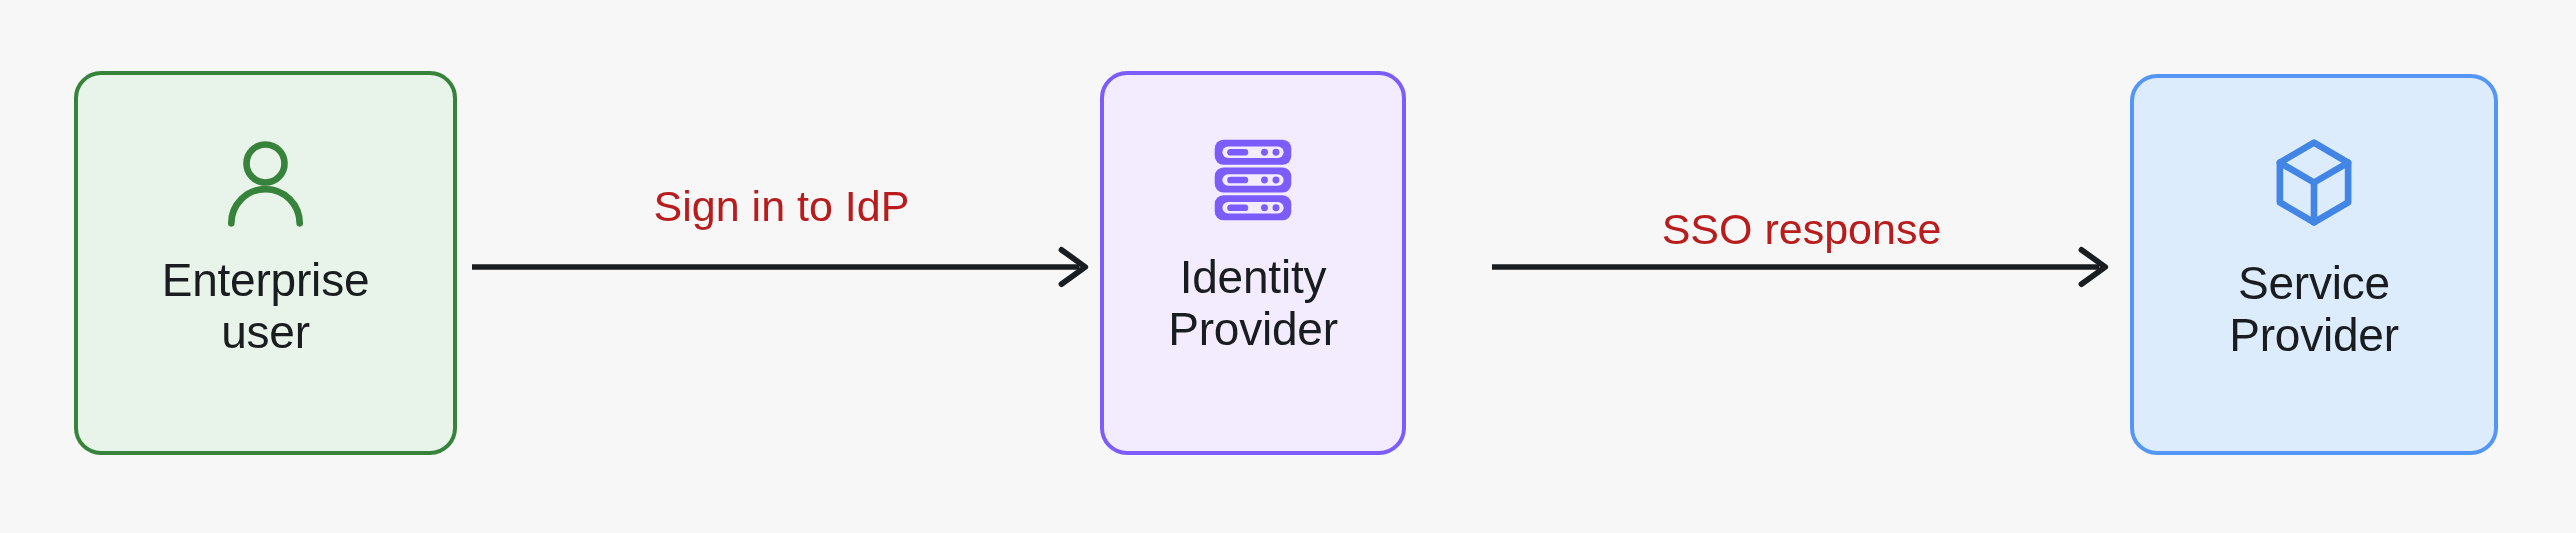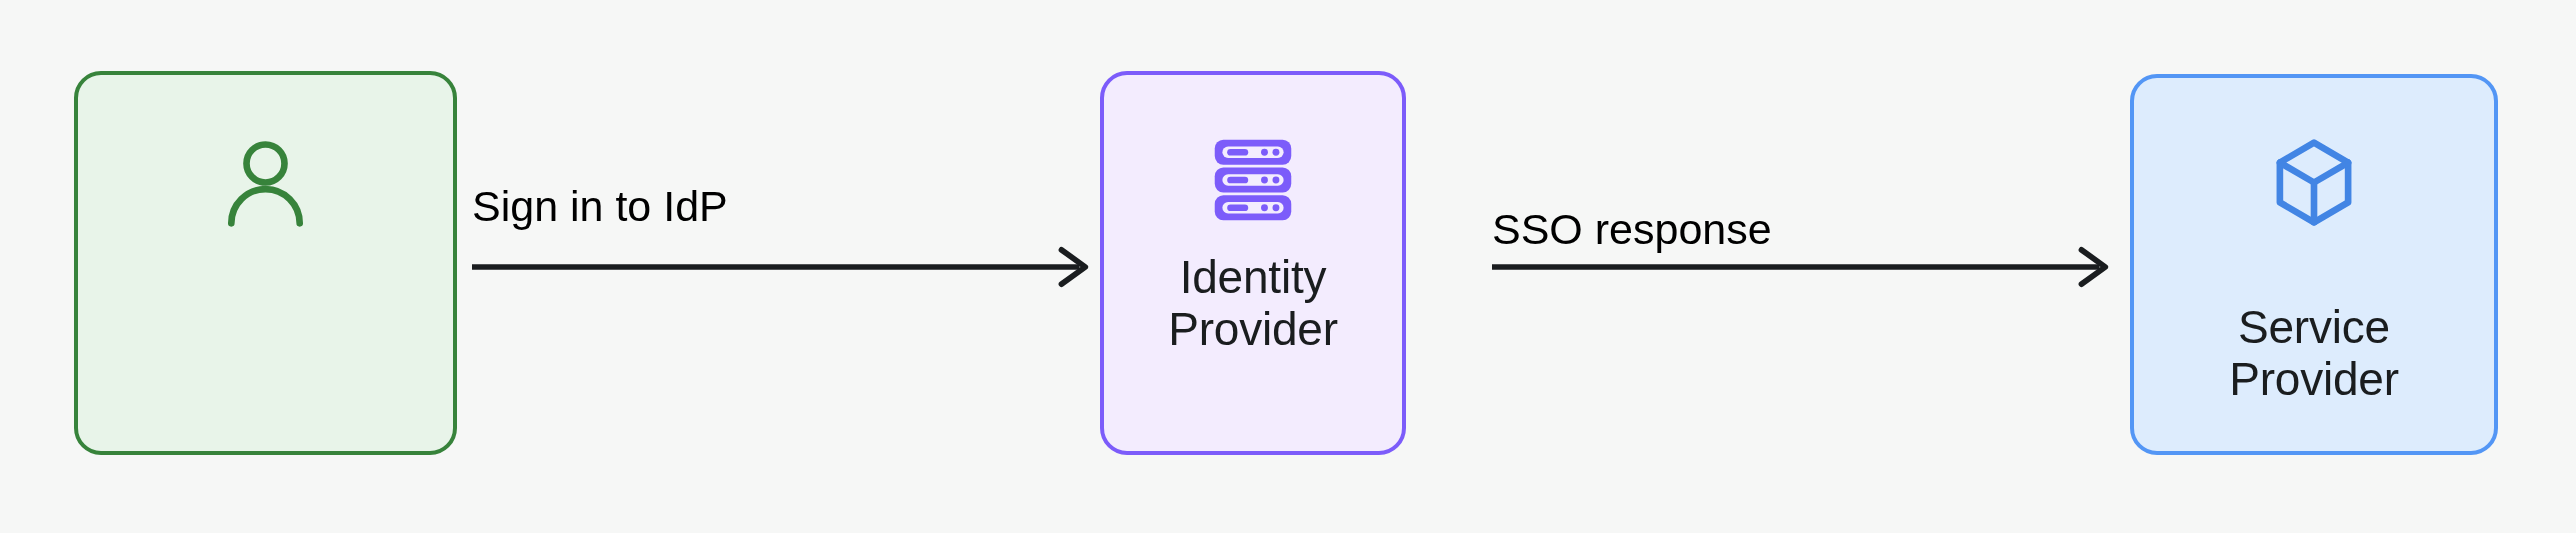--- a/index.html
+++ b/index.html
@@ -69,37 +69,37 @@
   #node-idp .node-label { margin-top: 27px; }
 
   #node-sp {
     left: 2130px;
     top: 74px;
     width: 368px;
     height: 381px;
     background: #ddecfd;
     border-color: #5396f5;
     padding-top: 59px;
-    gap: 44px;
   }
   #node-sp .node-label { margin-top: 29px; }
 
   
   .arrow {
     position: absolute;
     top: 246px;
     height: 42px;
   }
   #arrow-1 { left: 472px; width: 619px; }
   #arrow-2 { left: 1492px; width: 619px; }
 
   
   .edge-label {
     position: absolute;
-    color: #000000;
+    text-align: center;
+    color: #b91c1c;
     font-size: 43px;
     line-height: 51px;
     white-space: pre-line;
   }
   #edge-label-1 {
     left: 472px;
     width: 619px;
     top: 181px;
   }
   #edge-label-2a {
@@ -119,20 +119,22 @@
 
 <div id="diagram">
 
   <div class="node" id="node-user">
     <span class="node-icon">
       <svg width="95" height="95" viewBox="0 0 100 100" aria-hidden="true">
         <circle cx="50" cy="31" r="20" fill="none" stroke="#37833b" stroke-width="7"></circle>
         <path d="M14 94 a36 36 0 0 1 72 0" fill="none" stroke="#37833b" stroke-width="7" stroke-linecap="round"></path>
       </svg>
     </span>
+    <div class="node-label">Enterprise
+user</div>
   </div>
 
   <div class="node" id="node-idp">
     <span class="node-icon">
       <svg width="88" height="88" viewBox="0 0 92 92" aria-hidden="true">
         <g fill="#7c5cfa">
           <rect x="6" y="4" width="80" height="26" rx="9"></rect>
           <rect x="6" y="33" width="80" height="26" rx="9"></rect>
           <rect x="6" y="62" width="80" height="26" rx="9"></rect>
         </g>

